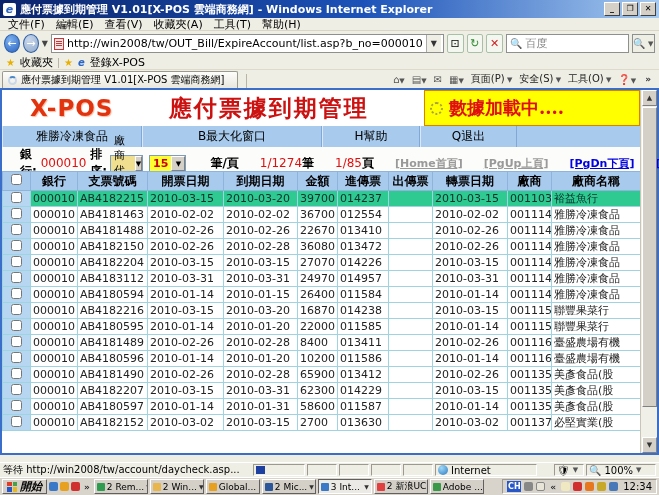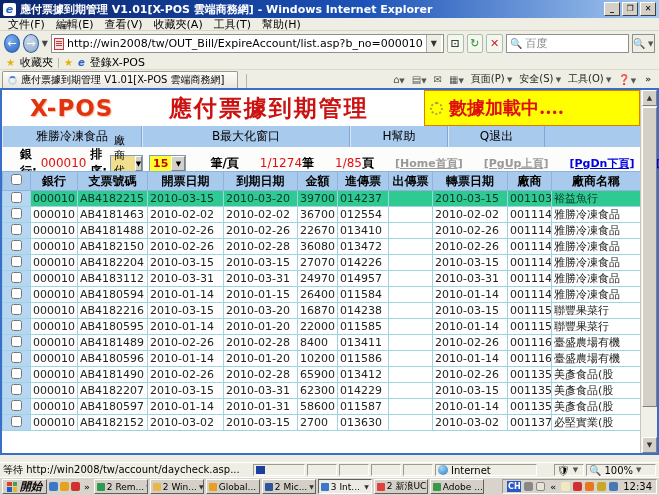--- a/index.html
+++ b/index.html
@@ -72,21 +72,21 @@
     text-shadow:1px 1px 1px #F8B8A0; }
   .pg-title { margin:0 auto; font-family:"DejaVu Serif","Liberation Serif",serif; font-size:23px; font-weight:bold; color:#CC1111; letter-spacing:2px; }
   .loadbanner { width:216px; height:36px; background:#FFFF00; border:1px solid #E08000;
     display:flex; align-items:center; gap:6px; padding-left:5px; }
   .spinner { width:13px; height:13px; border-radius:50%; border:2px dotted #A8A040; }
   .loadtext { font-family:"DejaVu Serif","Liberation Serif",serif; font-size:18px; font-weight:bold; color:#E01010; white-space:nowrap; }
 
   .pgmenu { position:absolute; left:0; top:36px; width:655px; height:21px; background:#A8CAEC; display:flex; }
   .pgmenu-item { display:flex; align-items:center; justify-content:center; font-size:12px; color:#000;
     border-right:1px solid #7FA8D8; border-left:1px solid #D8E8F8; }
-  .pm0{width:140px} .pm1{width:140px} .pm2{width:208px} .pm3{width:98px} .pm4{width:97px}
+  .pm0{width:140px} .pm1{width:140px} .pm2{width:180px} .pm3{width:98px} .pm4{width:97px}
 
   .filterrow { position:absolute; left:0; top:57px; width:638px; height:24px; background:#FCFCFA;
     display:flex; align-items:center; font-size:12px; padding:8px 14px 0 18px; }
   .lbl-b { font-weight:bold; color:#000; }
   .red { color:#E01010; }
   .sel { border:1px solid #7F9DB9; font-size:11px; display:inline-flex; align-items:center; height:17px; padding-left:3px; margin:0 3px; }
   .sel .selbtn { width:14px; height:15px; background:#D4D0C8; border:1px solid; border-color:#fff #808080 #808080 #fff;
     font-size:7px; text-align:center; line-height:14px; margin-left:3px; color:#000; }
   .sel-sort { background:#EFDF8E; }
   .sel-size { background:#FFFF30; color:#C00; font-weight:bold; }

